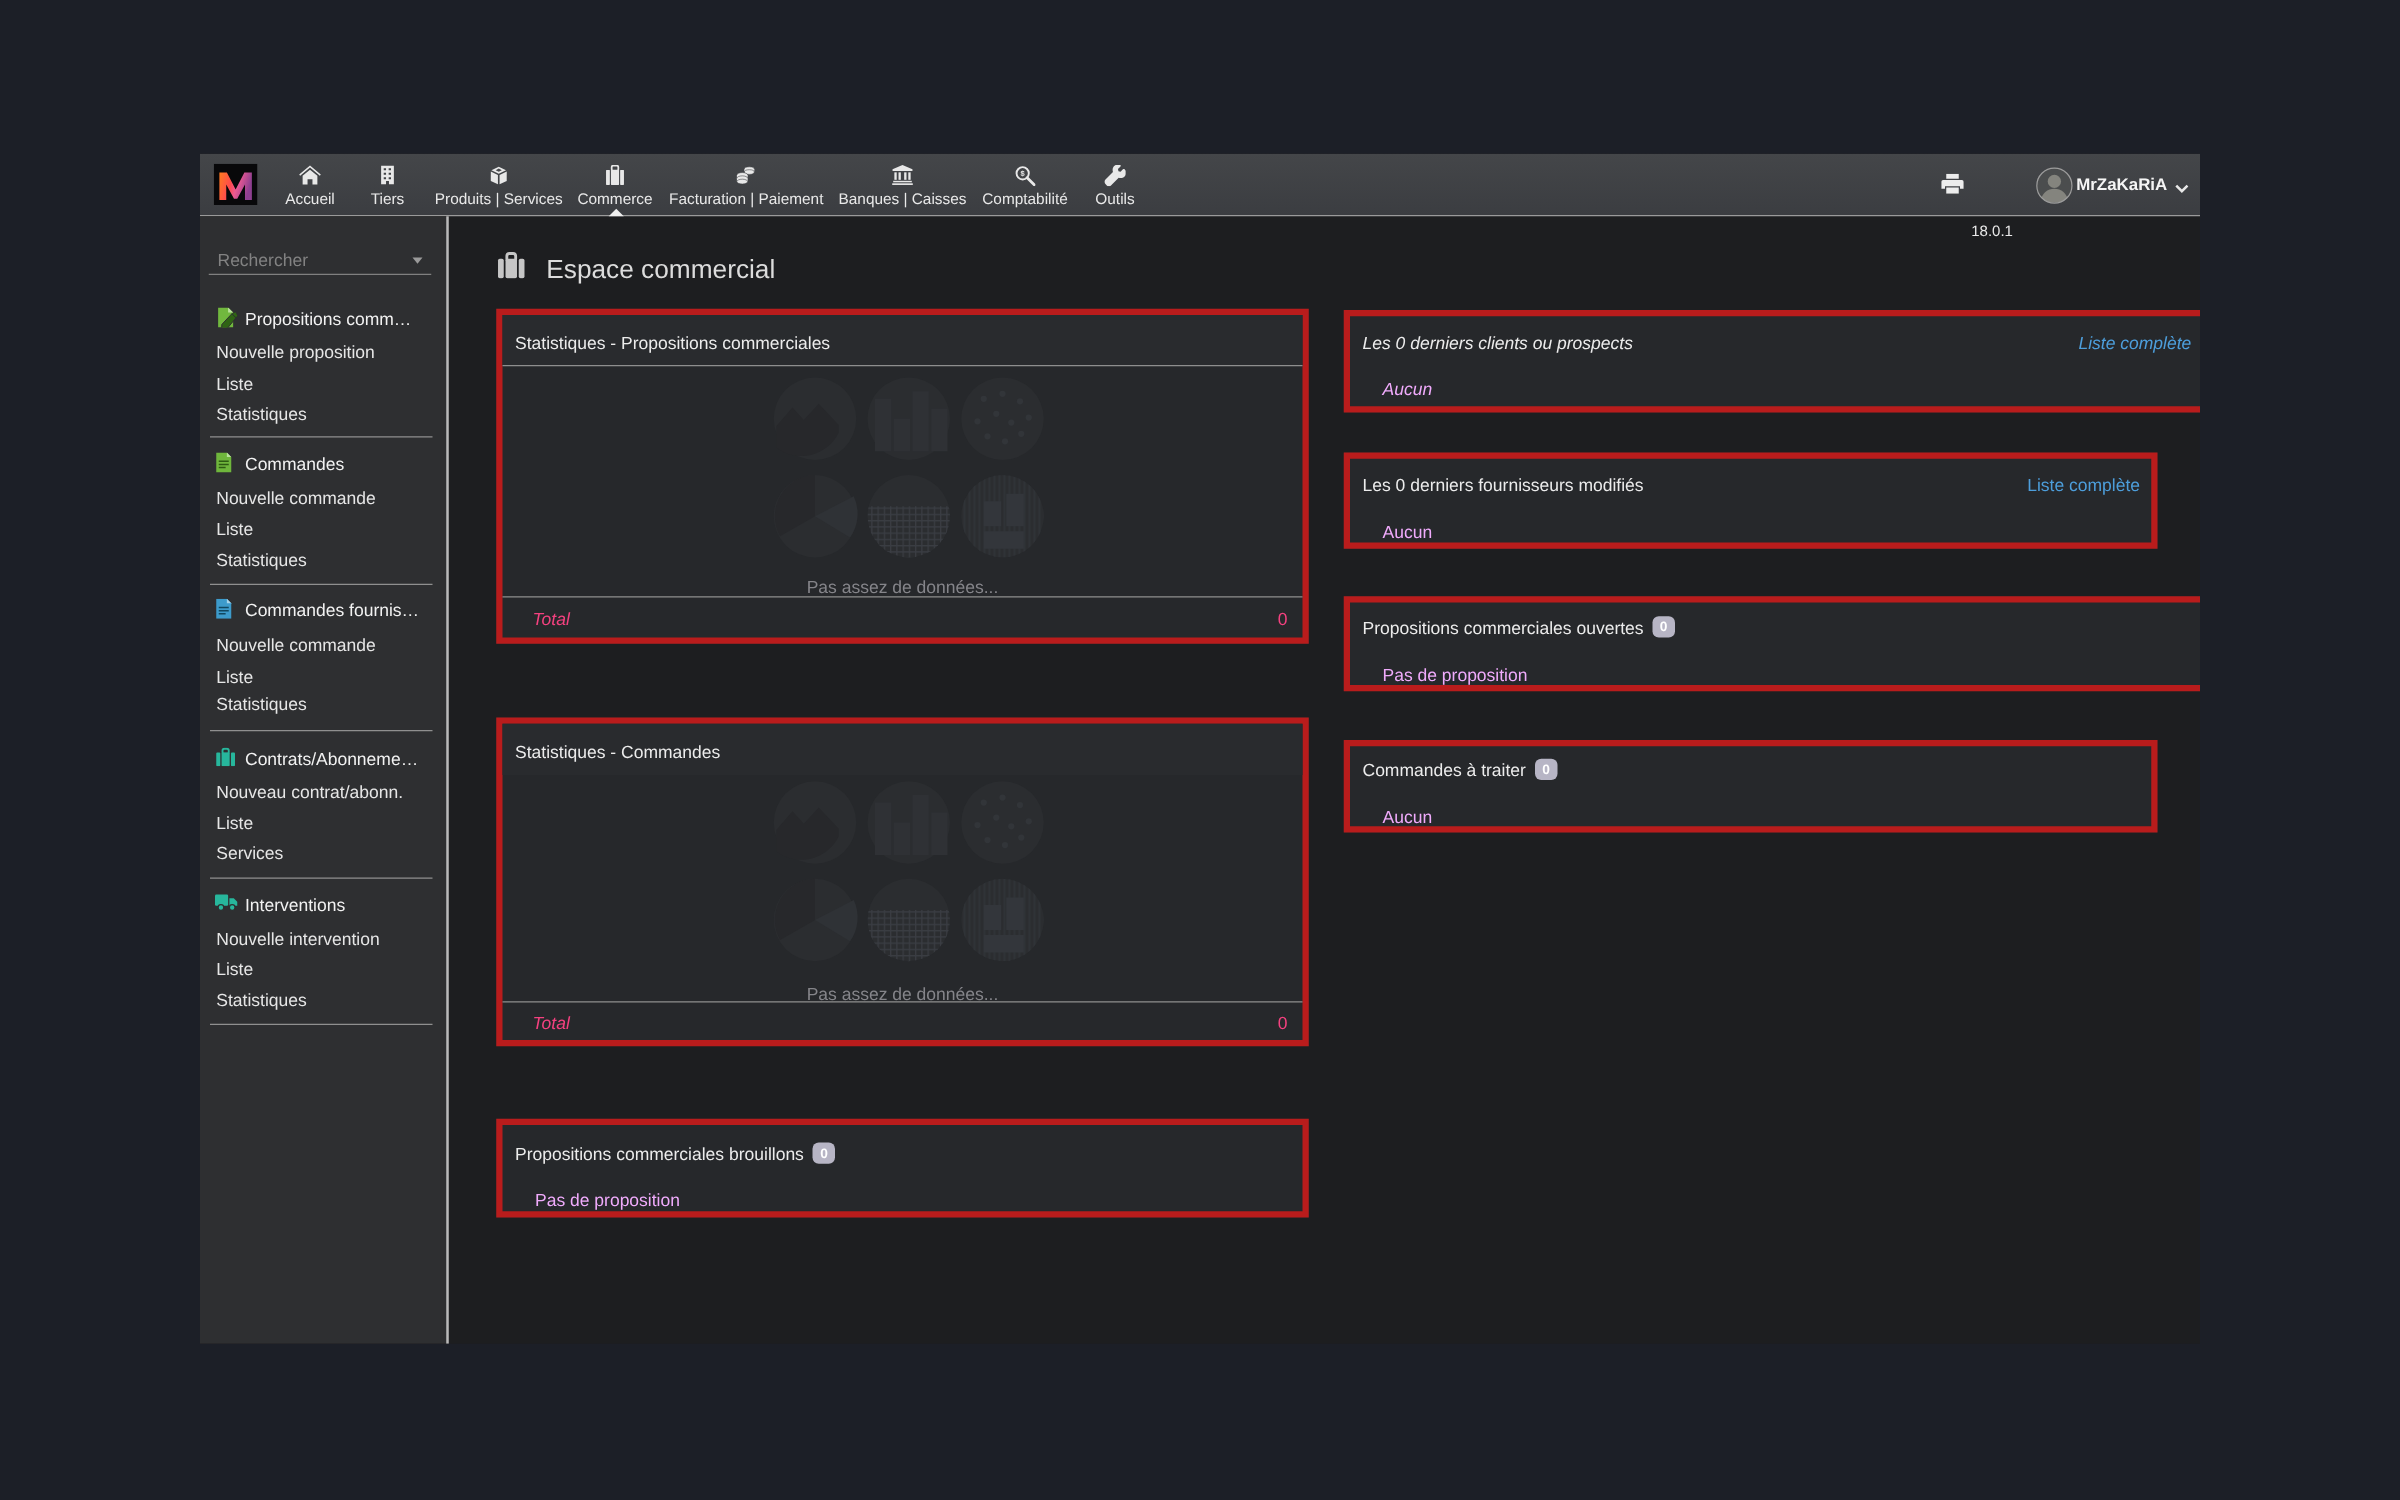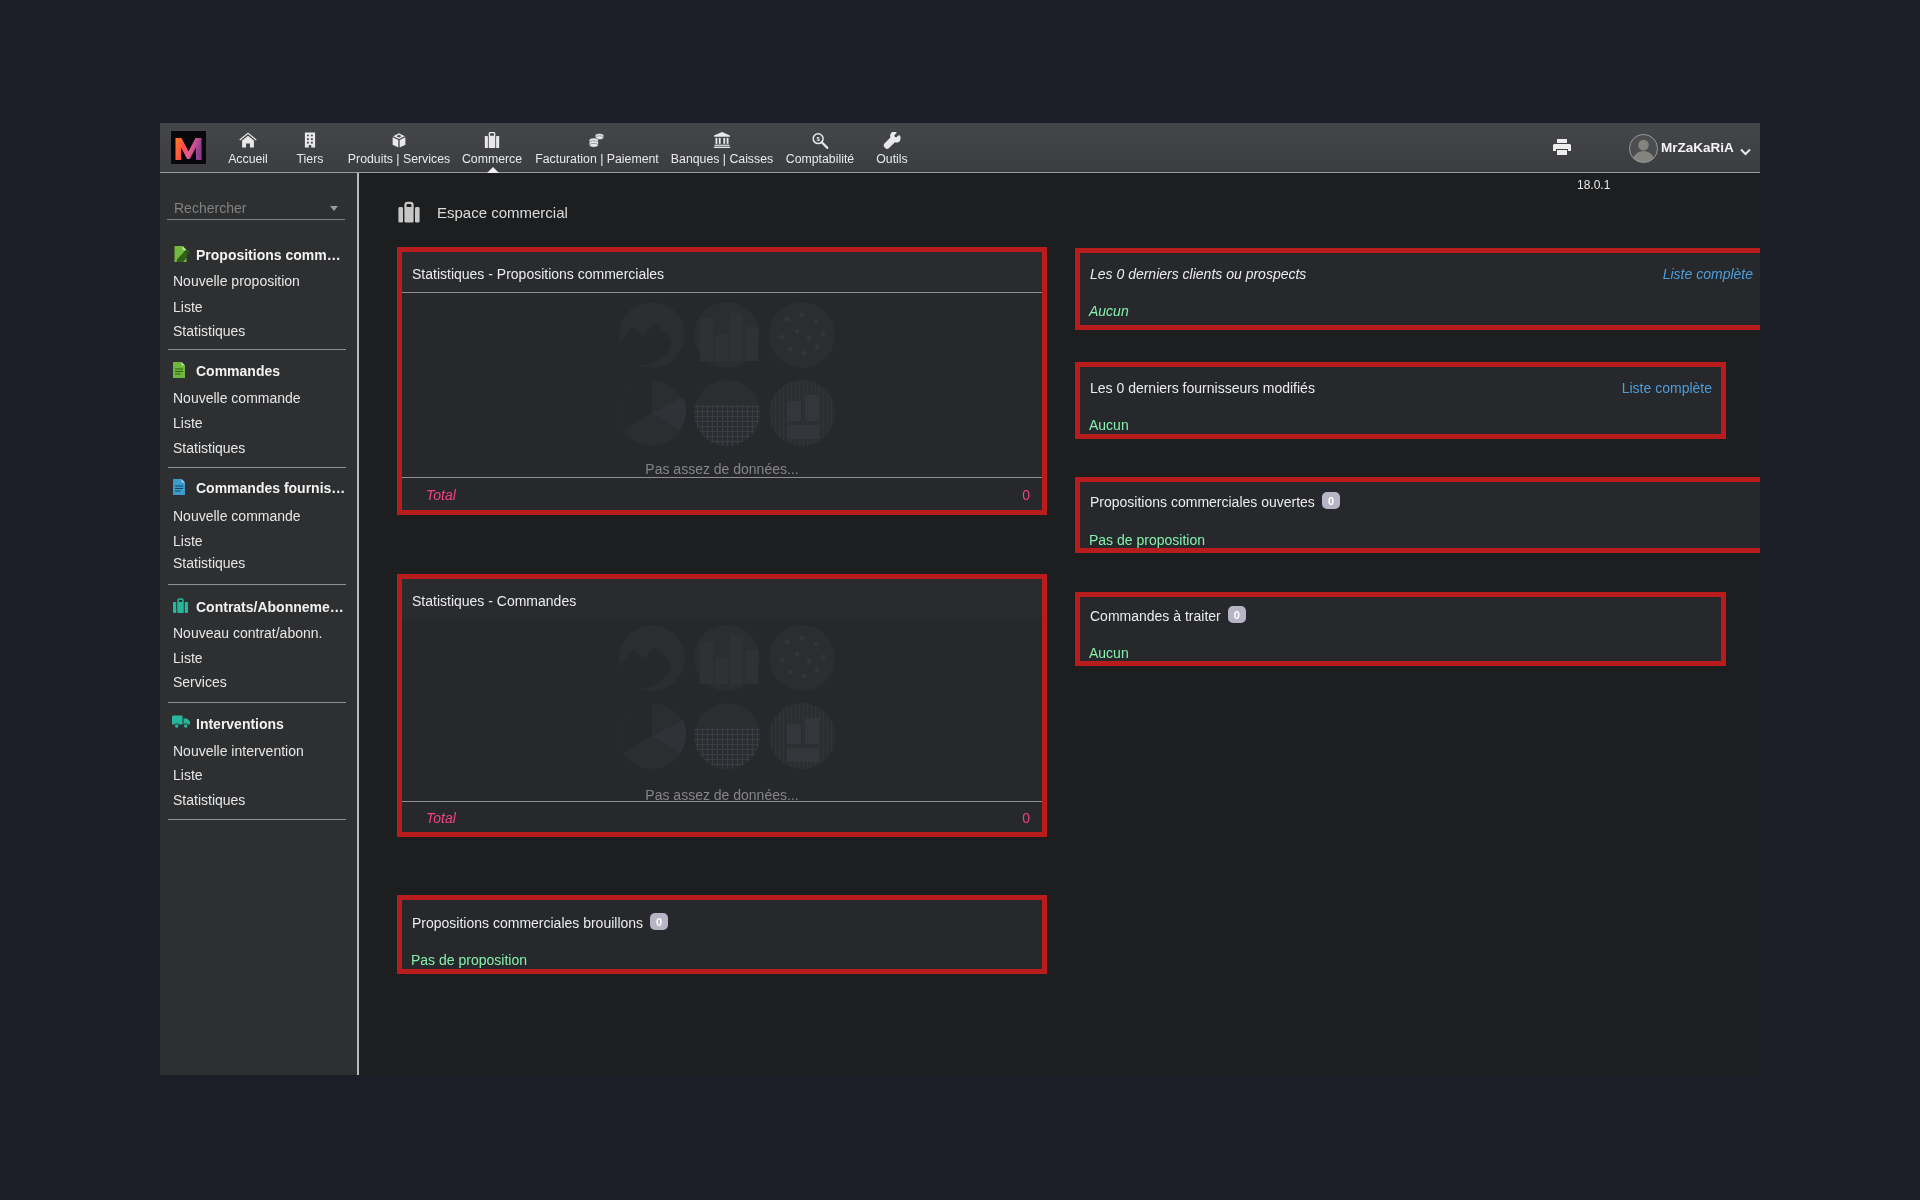--- a/index.html
+++ b/index.html
@@ -22,31 +22,31 @@
   #sidebar { position:absolute; left:0; top:50px; width:199px; height:902px;
     background:#2e2f31; border-right:2px solid #b9b9b9; }
   #search { position:absolute; left:7px; top:9px; width:178px; height:38px;
     border-bottom:1px solid #808080; color:#828282; font-size:14px; }
   #search .ph { position:absolute; left:7px; top:18px; }
   #search .caret { position:absolute; right:7px; top:24px; width:0; height:0;
     border-left:4.5px solid transparent; border-right:4.5px solid transparent;
     border-top:5.5px solid #9a9a9a; }
   .mhead { position:absolute; left:0; width:199px; height:20px; }
   .mhead svg { position:absolute; left:12px; top:1px; }
-  .mhead .t { position:absolute; left:36px; top:2px; font-size:14px; font-weight:bold; color:#f2f2f2;
+  .mhead .t { position:absolute; left:36px; top:2px; font-size:14px; font-weight:normal; color:#f2f2f2;
     white-space:nowrap; }
   .mitem { position:absolute; left:13px; width:180px; height:16px; line-height:16px;
     font-size:14px; color:#e6e6e6; white-space:nowrap; }
   .msep { position:absolute; left:8px; width:178px; border-top:1px solid #8f8f8f; }
   
-  #ptitle { position:absolute; left:277px; top:81px; font-size:15px; color:#dcdcdc; }
+  #ptitle { position:absolute; left:277px; top:81px; font-size:21px; color:#dcdcdc; }
   #ptitleicon { position:absolute; left:237px; top:78px; }
   .box { position:absolute; background:#26282b; border:5px solid #b91c1c; }
   .bt { position:absolute; left:10px; font-size:14px; color:#ececec; white-space:nowrap; }
-  .gray { position:absolute; left:9px; font-size:14px; color:#86efac; white-space:nowrap; }
+  .gray { position:absolute; left:26px; font-size:14px; color:#f0abfc; white-space:nowrap; }
   .blue { position:absolute; right:9px; font-size:14px; color:#4d9edb; }
   .badge { display:inline-block; background:#b7b5c5; color:#ffffff; font-size:11px;
     font-weight:bold; border-radius:5px; padding:3px 6px 2px 6px; margin-left:7px;
     position:relative; top:-2px; }
   .stathead { position:absolute; left:0; top:0; width:100%; height:41px;
     border-bottom:1px solid #8e8e8e; background:#292b2e; }
   .totrow { position:absolute; left:0; bottom:0; width:100%; height:33px;
     border-top:1px solid #8e8e8e; color:#f3417f; font-size:14px; }
   .totrow .l { position:absolute; left:24px; top:9px;font-style:italic; }
   .totrow .r { position:absolute; right:12px; top:9px; }

